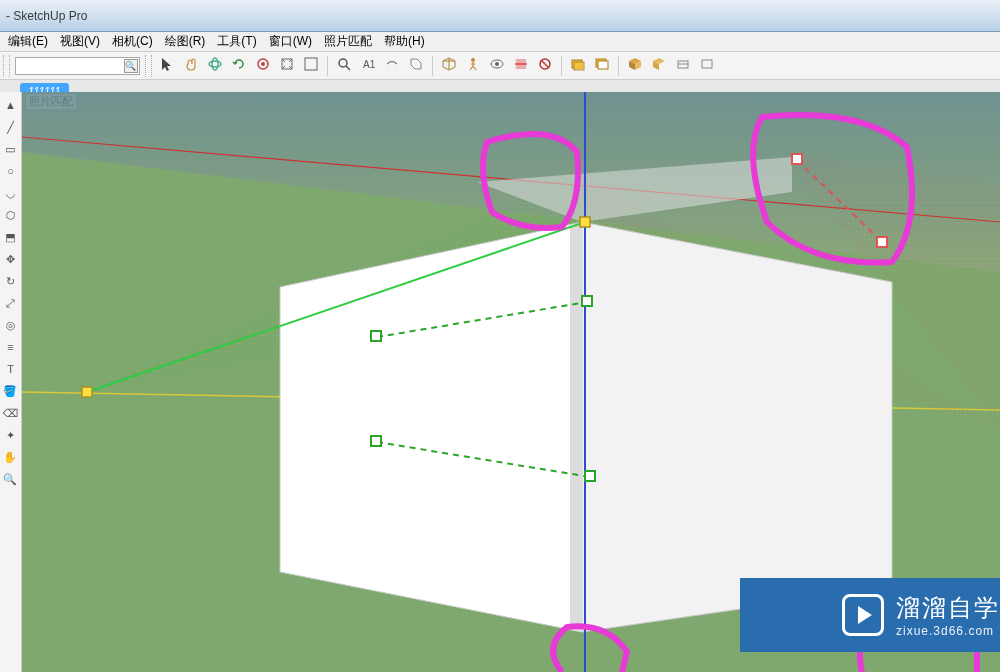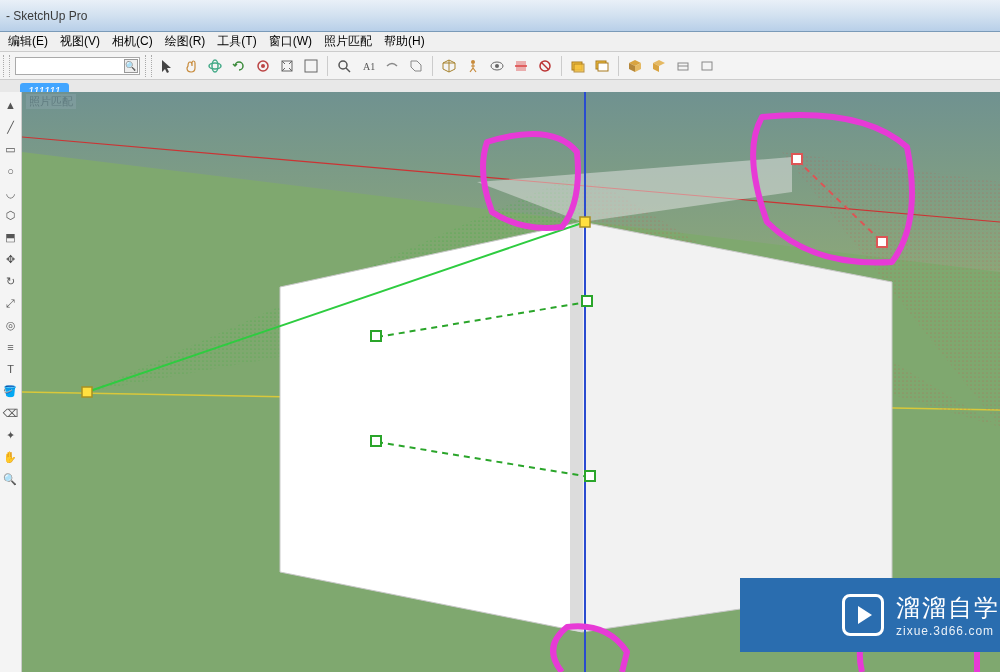--- a/index.html
+++ b/index.html
@@ -65,26 +65,25 @@
   background: #eee;
   display: flex;
   align-items: center;
   justify-content: center;
   font-size: 9px;
 }
 .tb-icon {
   width: 22px;
   height: 22px;
   display: flex;
-  align-items: center;
+  align-items: flex-start;
   justify-content: center;
   margin: 16px 1px;
   cursor: pointer;
   border: 1px solid transparent;
-  font-family: Liberation Serif, serif;
 }
 .tb-sep { width: 1px; height: 20px; background: #ccc; margin: 0 4px; }
 
 .scene-tabs {
   height: 20px;
   background: #e8e8e8;
   border-bottom: 1px solid #bbb;
   display: flex;
   align-items: flex-end;
   padding-left: 20px;

